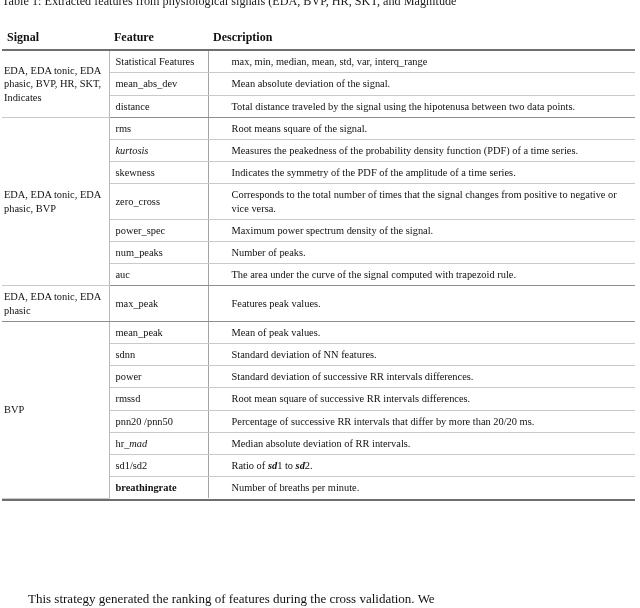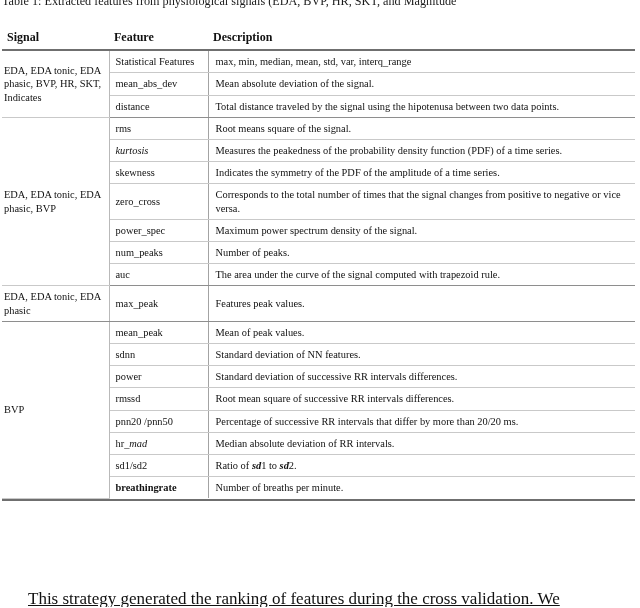--- a/index.html
+++ b/index.html
@@ -77,21 +77,21 @@
     vertical-align: middle;
     padding-left: 2px;
     padding-right: 3px;
     border-right: 1px solid #b9b9b9;
   }
   table.feat tbody td.feat-name {
     border-right: 1px solid #a3a3a3;
     padding-left: 6px;
   }
   table.feat tbody td.desc {
-    padding-left: 7px;
+    padding-left: 23px;
     padding-right: 6px;
   }
   
   table.feat tbody tr.group-end > td {
     border-bottom: 1.1px solid #8e8e8e;
   }
   table.feat tbody tr.last-row > td {
     border-bottom: none;
   }
   .tbl-bottom-rule {
@@ -103,26 +103,25 @@
   .feat-it { font-style: italic; }
   .feat-bi { font-weight: bold; }
   .d-it { font-style: italic; font-weight: bold; }
 
   
   .after-para {
     position: absolute;
     left: 2px;
     top: 591px;
     width: 634px;
-    font-size: 17px;
+    font-size: 13px;
     line-height: 16px;
     text-align: justify;
     white-space: nowrap;
     overflow: hidden;
-    text-decoration: underline;
   }
   .after-para .indent { display: inline-block; width: 26px; }
 </style>
 </head>
 <body>
 
 <div class="caption">
   <span class="cap-line1">Table 1: Extracted features from physiological signals (EDA, BVP, HR, SKT, and Magnitude</span>
 </div>
 

